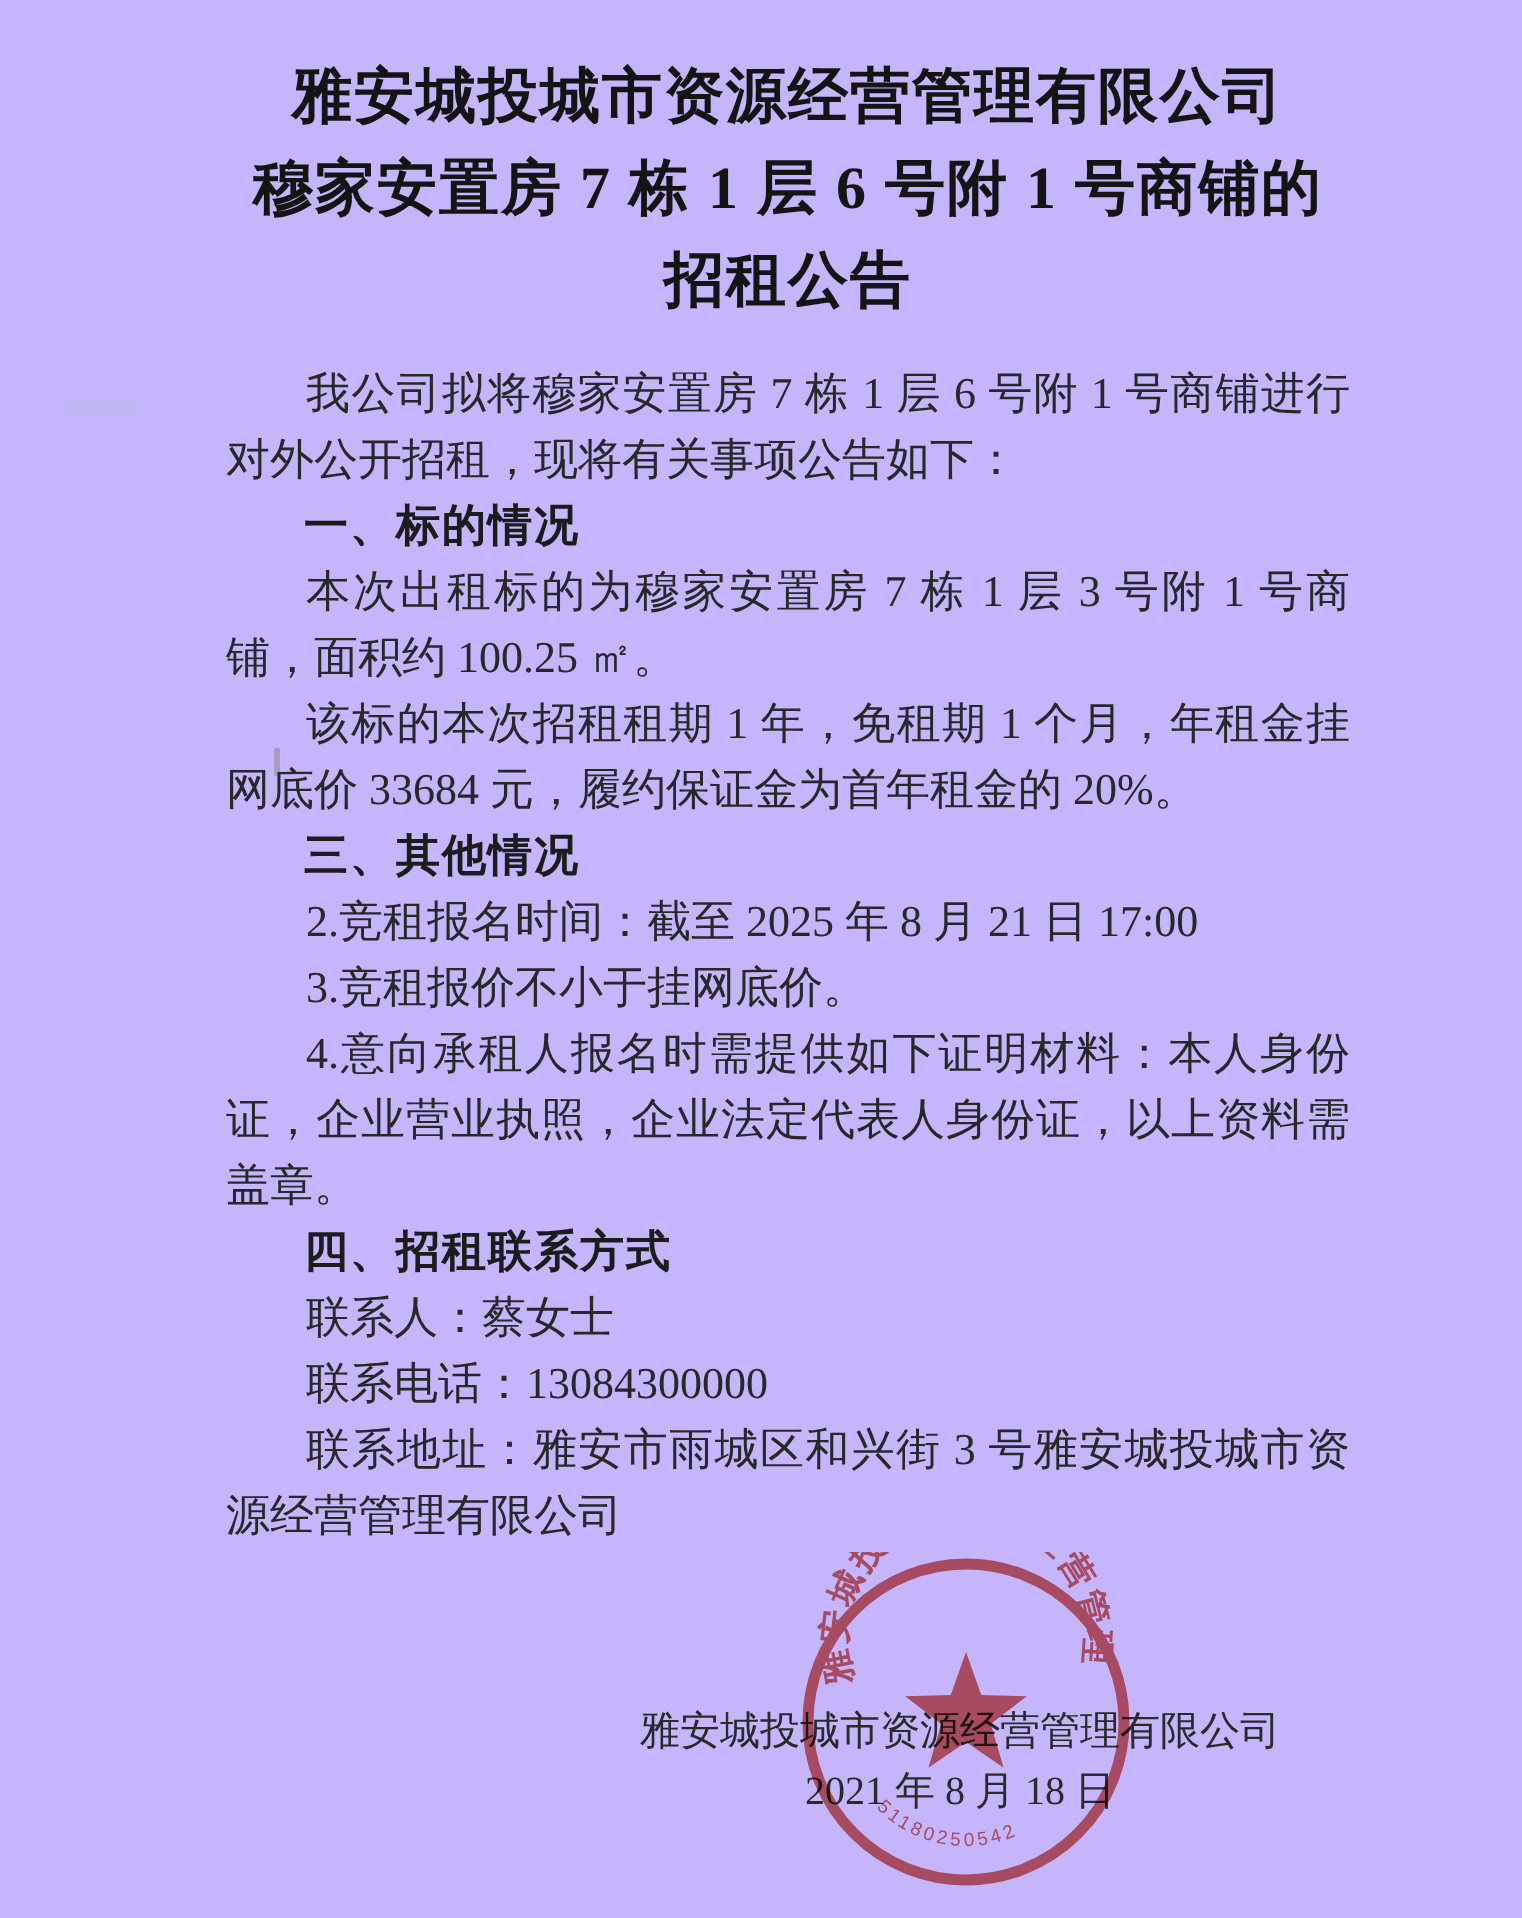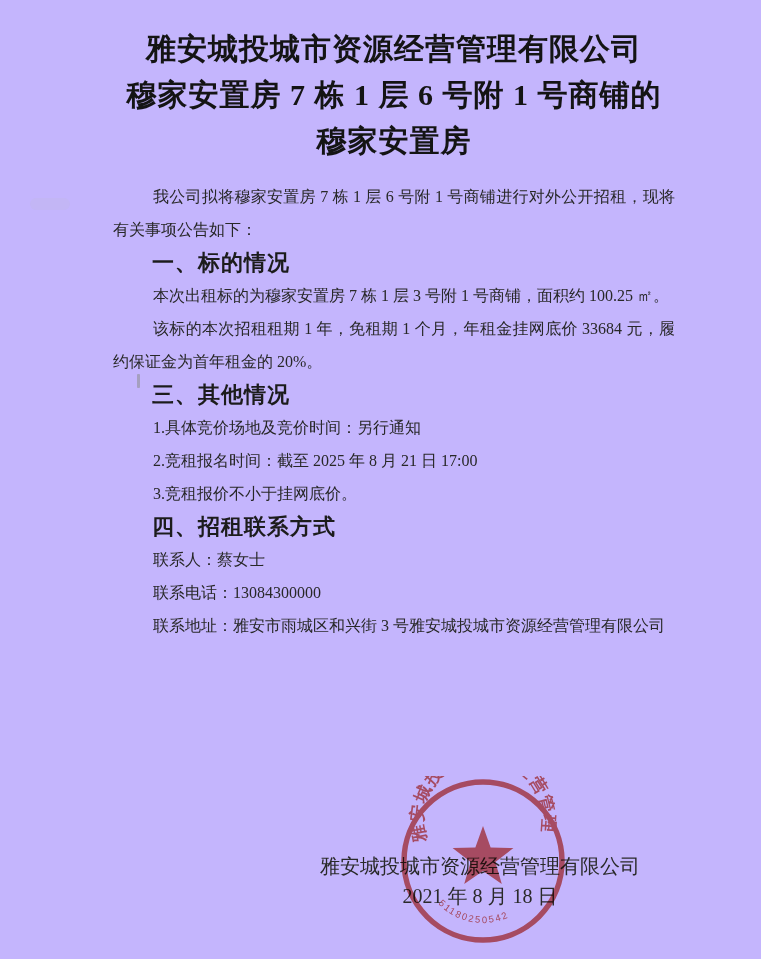--- a/index.html
+++ b/index.html
@@ -22,21 +22,21 @@
     margin: 0 0 16px 0;
     font-size: 30px;
     line-height: 46px;
     font-weight: bold;
     text-align: center;
     color: #141414;
     letter-spacing: 1px;
   }
   .para {
     margin: 0;
-    font-size: 16px;
+    font-size: 22px;
     line-height: 33px;
     text-align: justify;
     text-indent: 40px;
     color: #282828;
   }
   .heading {
     margin: 0;
     font-size: 22px;
     line-height: 33px;
     font-family: Liberation Serif, serif;
@@ -95,34 +95,34 @@
 <div class="page">
 
   <div class="smudge"></div>
   <div class="artifact-tick"></div>
 
   <div class="content">
 
     <div class="doc-title">
       <div>雅安城投城市资源经营管理有限公司</div>
       <div>穆家安置房 7 栋 1 层 6 号附 1 号商铺的</div>
-      <div>穆家安置房</div>
+      <div>招租公告</div>
     </div>
 
     <p class="para">我公司拟将穆家安置房 7 栋 1 层 6 号附 1 号商铺进行对外公开招租，现将有关事项公告如下：</p>
 
     <h2 class="heading">一、标的情况</h2>
     <p class="para">本次出租标的为穆家安置房 7 栋 1 层 3 号附 1 号商铺，面积约 100.25 ㎡。</p>
 
     <p class="para">该标的本次招租租期 1 年，免租期 1 个月，年租金挂网底价 33684 元，履约保证金为首年租金的 20%。</p>
 
     <h2 class="heading">三、其他情况</h2>
-    <p class="para">1.具体竞价场地及竞价时间：另行通知</p>
     <p class="para">2.竞租报名时间：截至 2025 年 8 月 21 日 17:00</p>
     <p class="para">3.竞租报价不小于挂网底价。</p>
+    <p class="para">4.意向承租人报名时需提供如下证明材料：本人身份证，企业营业执照，企业法定代表人身份证，以上资料需盖章。</p>
 
     <h2 class="heading">四、招租联系方式</h2>
     <p class="para">联系人：蔡女士</p>
     <p class="para">联系电话：13084300000</p>
     <p class="para">联系地址：雅安市雨城区和兴街 3 号雅安城投城市资源经营管理有限公司</p>
 
   </div>
 
   <div class="signature">
     <div>雅安城投城市资源经营管理有限公司</div>

